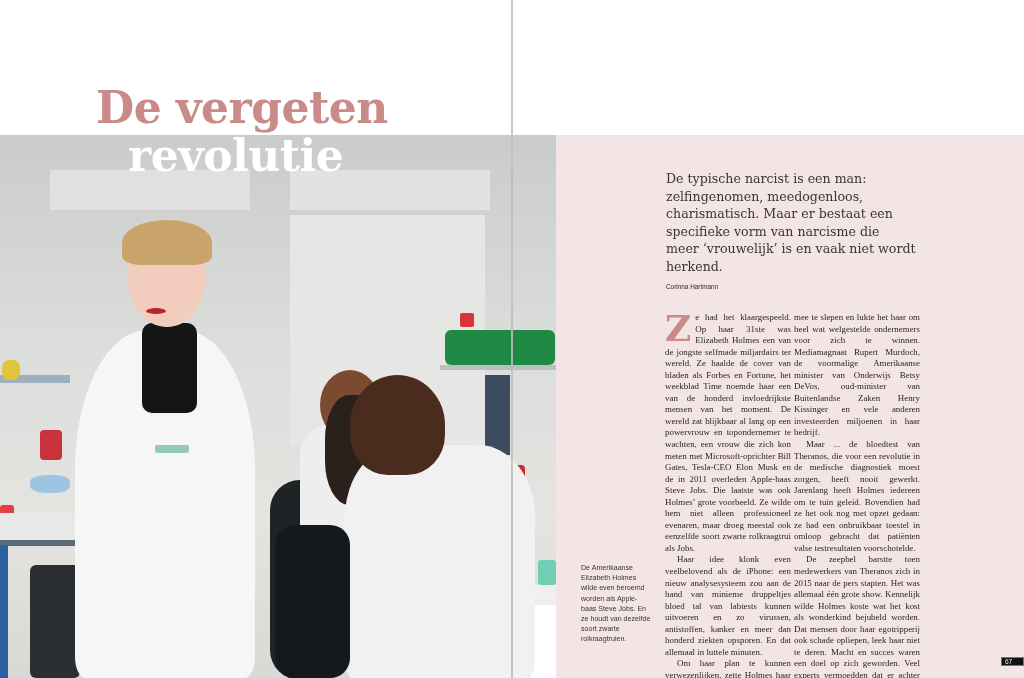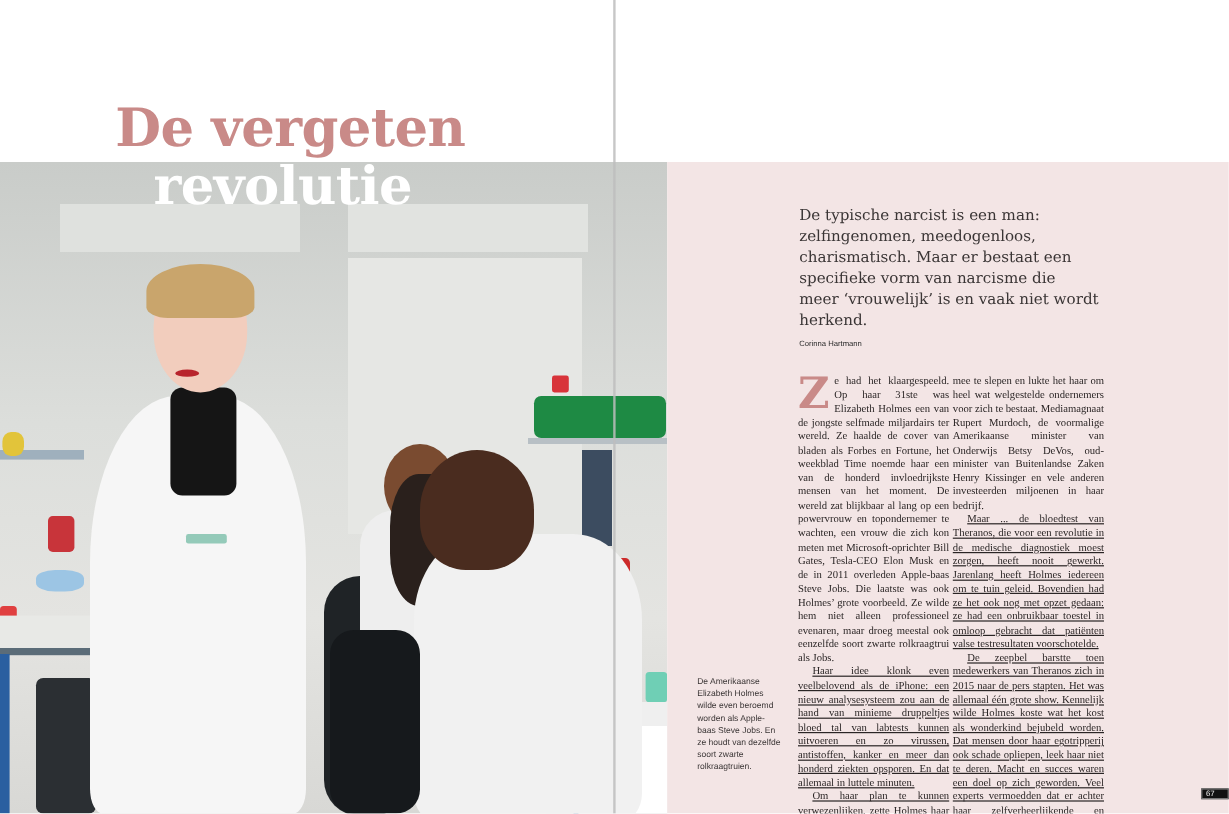--- a/index.html
+++ b/index.html
@@ -23,21 +23,21 @@
 
   
   .right-page { position:absolute; left:556px; top:135px; width:468px; height:543px; background:#f3e5e5; }
   .intro { position:absolute; left:666px; top:170px; width:250px; font-family:"DejaVu Serif", serif; font-size:12.6px; line-height:17.6px; color:#3a3535; z-index:4; }
   .author { position:absolute; left:666px; top:283px; font-family:"Liberation Sans", sans-serif; font-size:6.4px; color:#2a2a2a; z-index:4; }
 
   .col { position:absolute; top:312px; width:126px; font-family:"Liberation Serif", serif; font-size:8.9px; line-height:11.55px; color:#2a2525; text-align:justify; hyphens:manual; z-index:4; }
   .col1 { left:665px; }
   .col2 { left:794px; }
   .col p { margin:0; }
-  .col p + p { text-indent:12px;text-decoration:underline; }
+  .col p + p { text-indent:12px; }
   .dropcap { float:left; font-family:"DejaVu Serif", serif; font-weight:bold; font-size:36px; line-height:30px; color:#c98a88; margin:1px 4px 0 0; }
 
   .caption { position:absolute; left:581px; top:563px; width:70px; font-family:"Liberation Sans", sans-serif; font-size:7.1px; line-height:10.2px; color:#3a3535; z-index:4; }
 
   .folio { position:absolute; left:1001px; top:657px; width:23px; height:9px; background:#111; border:1px solid #777; color:#eee; font-family:"Liberation Sans", sans-serif; font-size:6.5px; line-height:7px; padding-left:3px; z-index:4; }
 </style>
 </head>
 <body>
 
 <div class="top-band"></div>
@@ -96,20 +96,20 @@
 <p class="intro">De typische narcist is een man: zelfingenomen, meedogenloos, charismatisch. Maar er bestaat een specifieke vorm van narcisme die meer ‘vrouwelijk’ is en vaak niet wordt herkend.</p>
 <p class="author">Corinna Hartmann</p>
 
 <div class="col col1">
   <p><span class="dropcap">Z</span><span>e had het klaargespeeld. Op haar 31ste was Elizabeth Holmes een van de jongste selfmade miljardairs ter wereld. Ze haalde de cover van bladen als Forbes en Fortune, het weekblad Time noemde haar een van de honderd invloedrijkste mensen van het moment. De wereld zat blijkbaar al lang op een powervrouw en topondernemer te wachten, een vrouw die zich kon meten met Microsoft-oprichter Bill Gates, Tesla-CEO Elon Musk en de in 2011 overleden Apple-baas Steve Jobs. Die laatste was ook Holmes’ grote voorbeeld. Ze wilde hem niet alleen professioneel evenaren, maar droeg meestal ook eenzelfde soort zwarte rolkraagtrui als Jobs.</span></p>
   <p>Haar idee klonk even veelbelovend als de iPhone: een nieuw analysesysteem zou aan de hand van minieme druppeltjes bloed tal van labtests kunnen uitvoeren en zo virussen, antistoffen, kanker en meer dan honderd ziekten opsporen. En dat allemaal in luttele minuten.</p>
   <p>Om haar plan te kunnen verwezenlijken, zette Holmes haar opleiding tot scheikundig ingenieur aan Stanford stop en richtte ze de startup Theranos op. Met haar zelfverzekerdheid, haar charisma en haar grote blauwe ogen wist ze anderen</p>
 </div>
 
 <div class="col col2">
-  <p>mee te slepen en lukte het haar om heel wat welgestelde ondernemers voor zich te bestaat. Mediamagnaat Rupert Murdoch, de voormalige Amerikaanse minister van Onderwijs Betsy DeVos, oud-minister van Buitenlandse Zaken Henry Kissinger en vele anderen investeerden miljoenen in haar bedrijf.</p>
+  <p>mee te slepen en lukte het haar om heel wat welgestelde ondernemers voor zich te winnen. Mediamagnaat Rupert Murdoch, de voormalige Amerikaanse minister van Onderwijs Betsy DeVos, oud-minister van Buitenlandse Zaken Henry Kissinger en vele anderen investeerden miljoenen in haar bedrijf.</p>
   <p>Maar ... de bloedtest van Theranos, die voor een revolutie in de medische diagnostiek moest zorgen, heeft nooit gewerkt. Jarenlang heeft Holmes iedereen om te tuin geleid. Bovendien had ze het ook nog met opzet gedaan: ze had een onbruikbaar toestel in omloop gebracht dat patiënten valse testresultaten voorschotelde.</p>
   <p>De zeepbel barstte toen medewerkers van Theranos zich in 2015 naar de pers stapten. Het was allemaal één grote show. Kennelijk wilde Holmes koste wat het kost als wonderkind bejubeld worden. Dat mensen door haar egotripperij ook schade opliepen, leek haar niet te deren. Macht en succes waren een doel op zich geworden. Veel experts vermoedden dat er achter haar zelfverheerlijkende en manipulatieve gedrag een neiging tot narcisme schuilging. Dat het verhaal van Holmes zoveel opzien baarde, lag niet alleen aan de driestheid van haar</p>
 </div>
 
 <p class="caption">De Amerikaanse Elizabeth Holmes wilde even beroemd worden als Apple-baas Steve Jobs. En ze houdt van dezelfde soort zwarte rolkraagtruien.</p>
 
 <div class="folio">67</div>
 
 </body></html>

